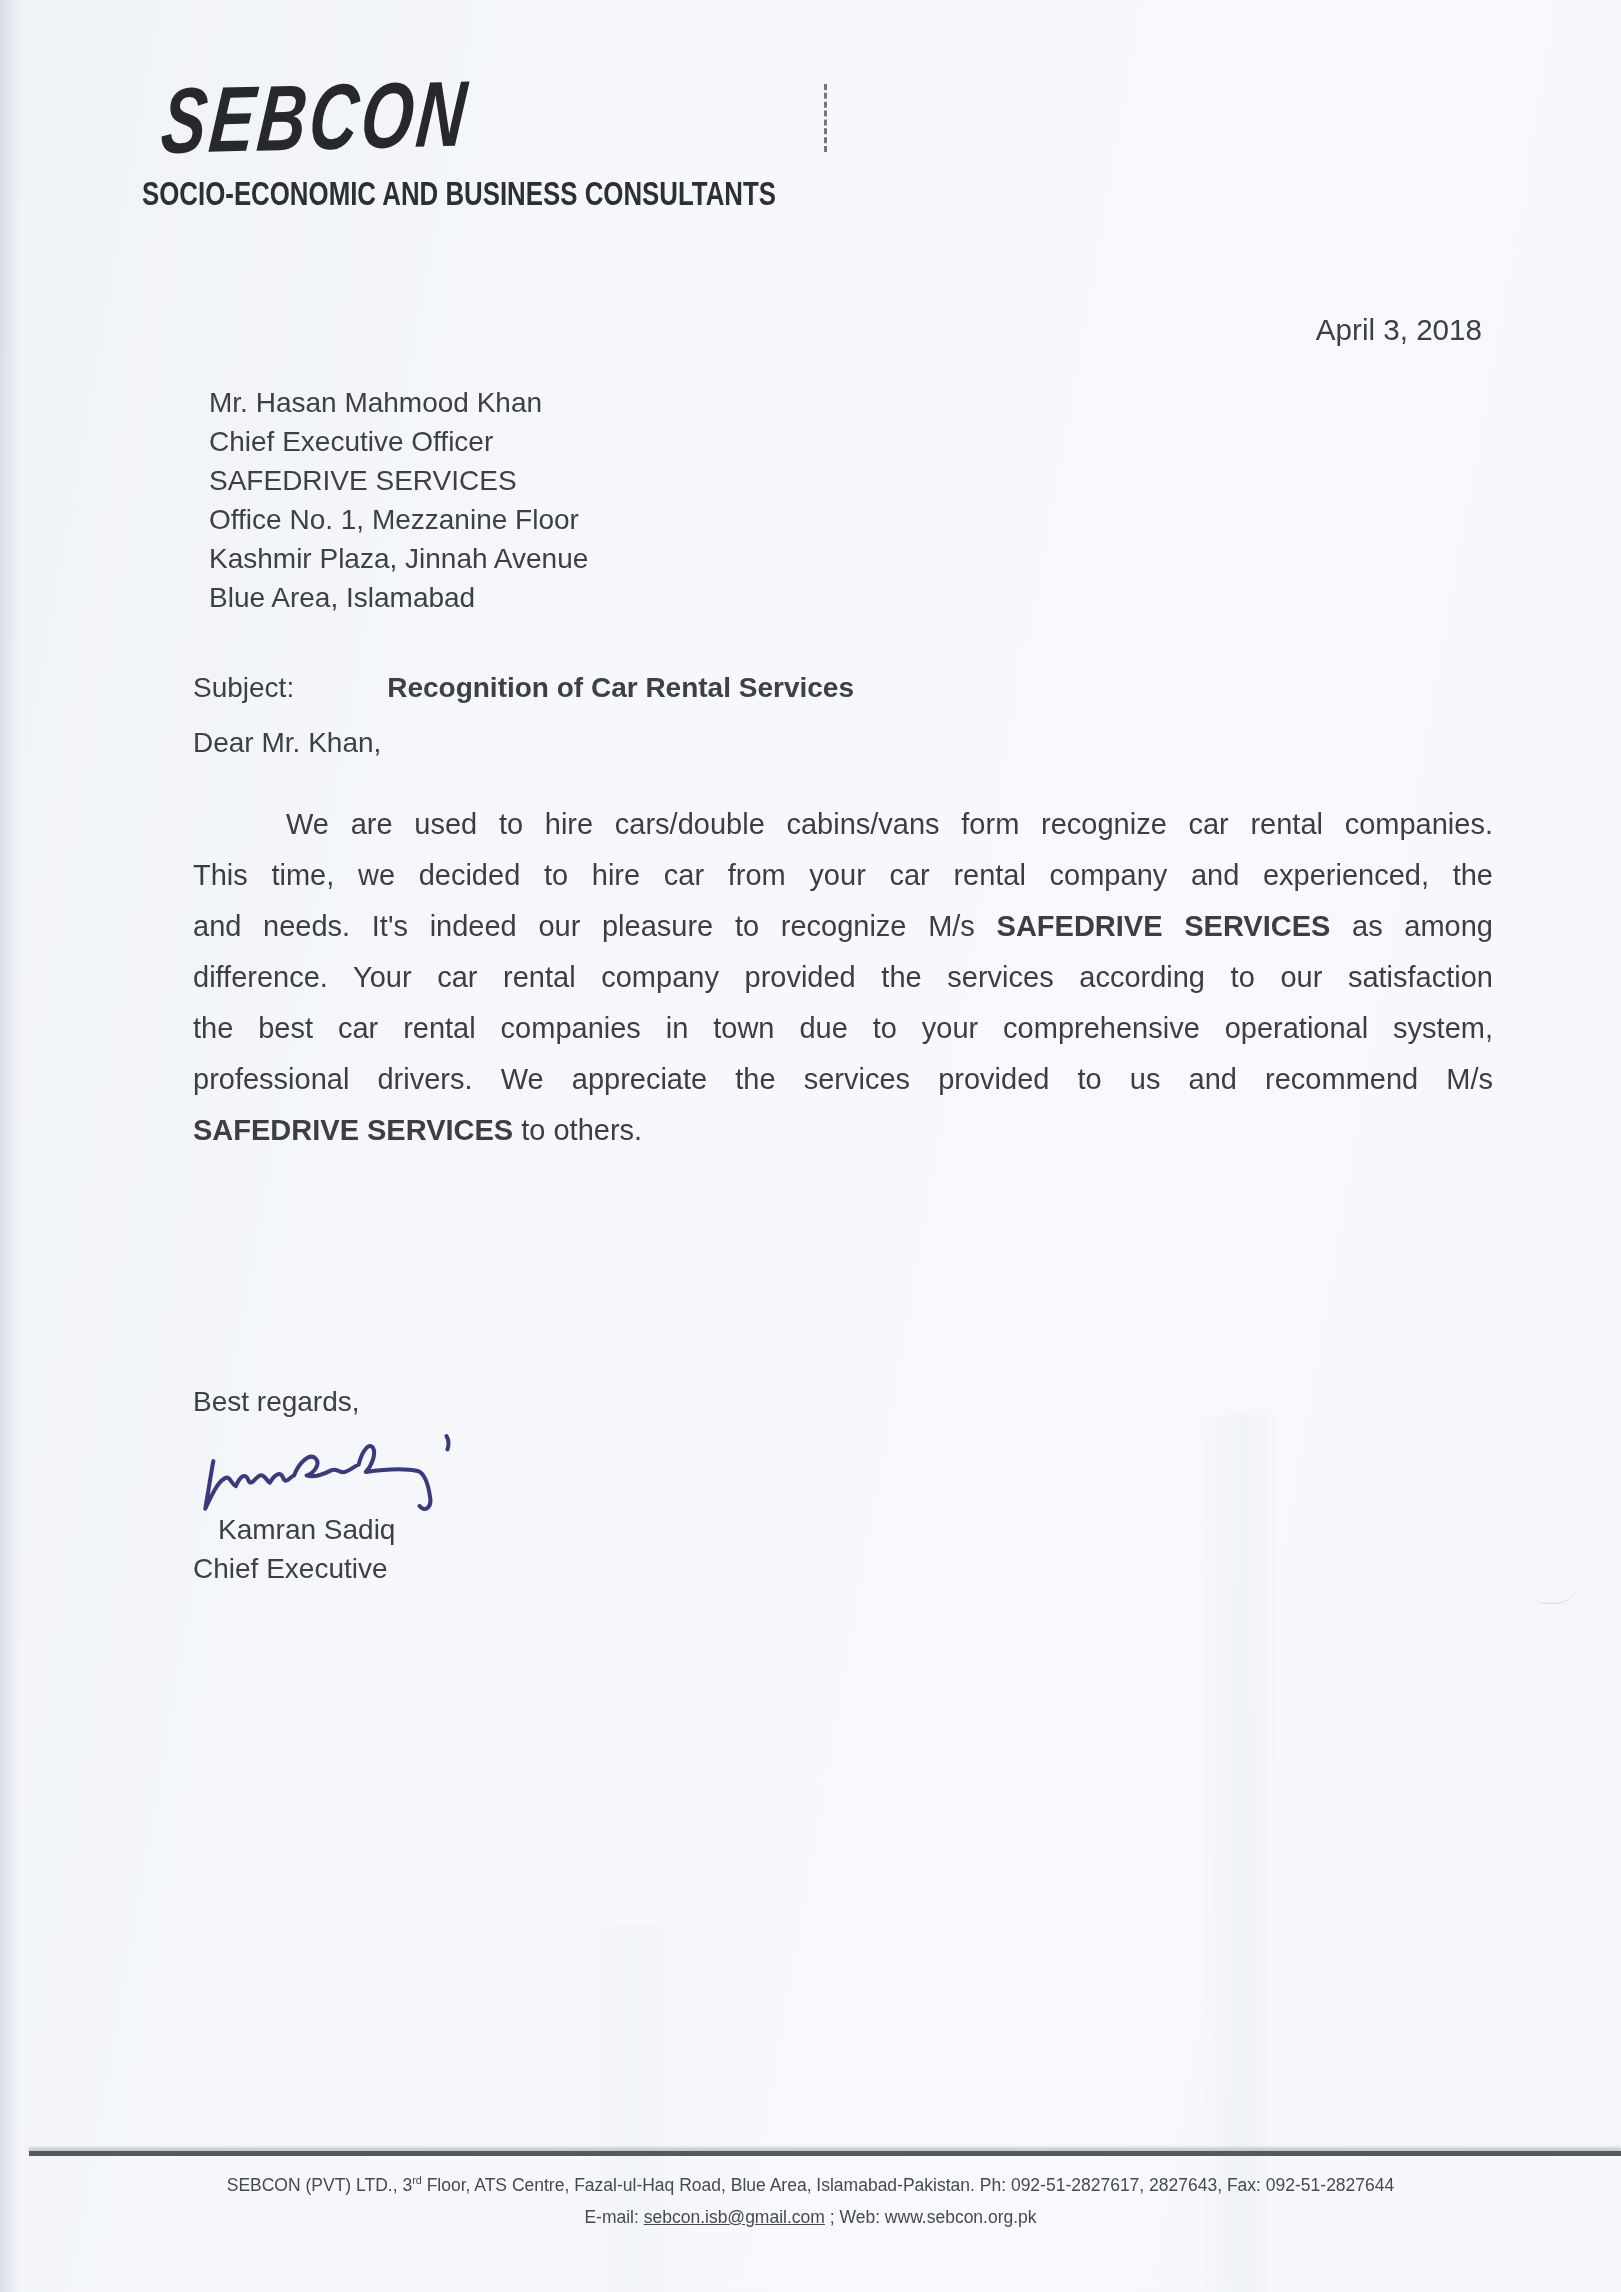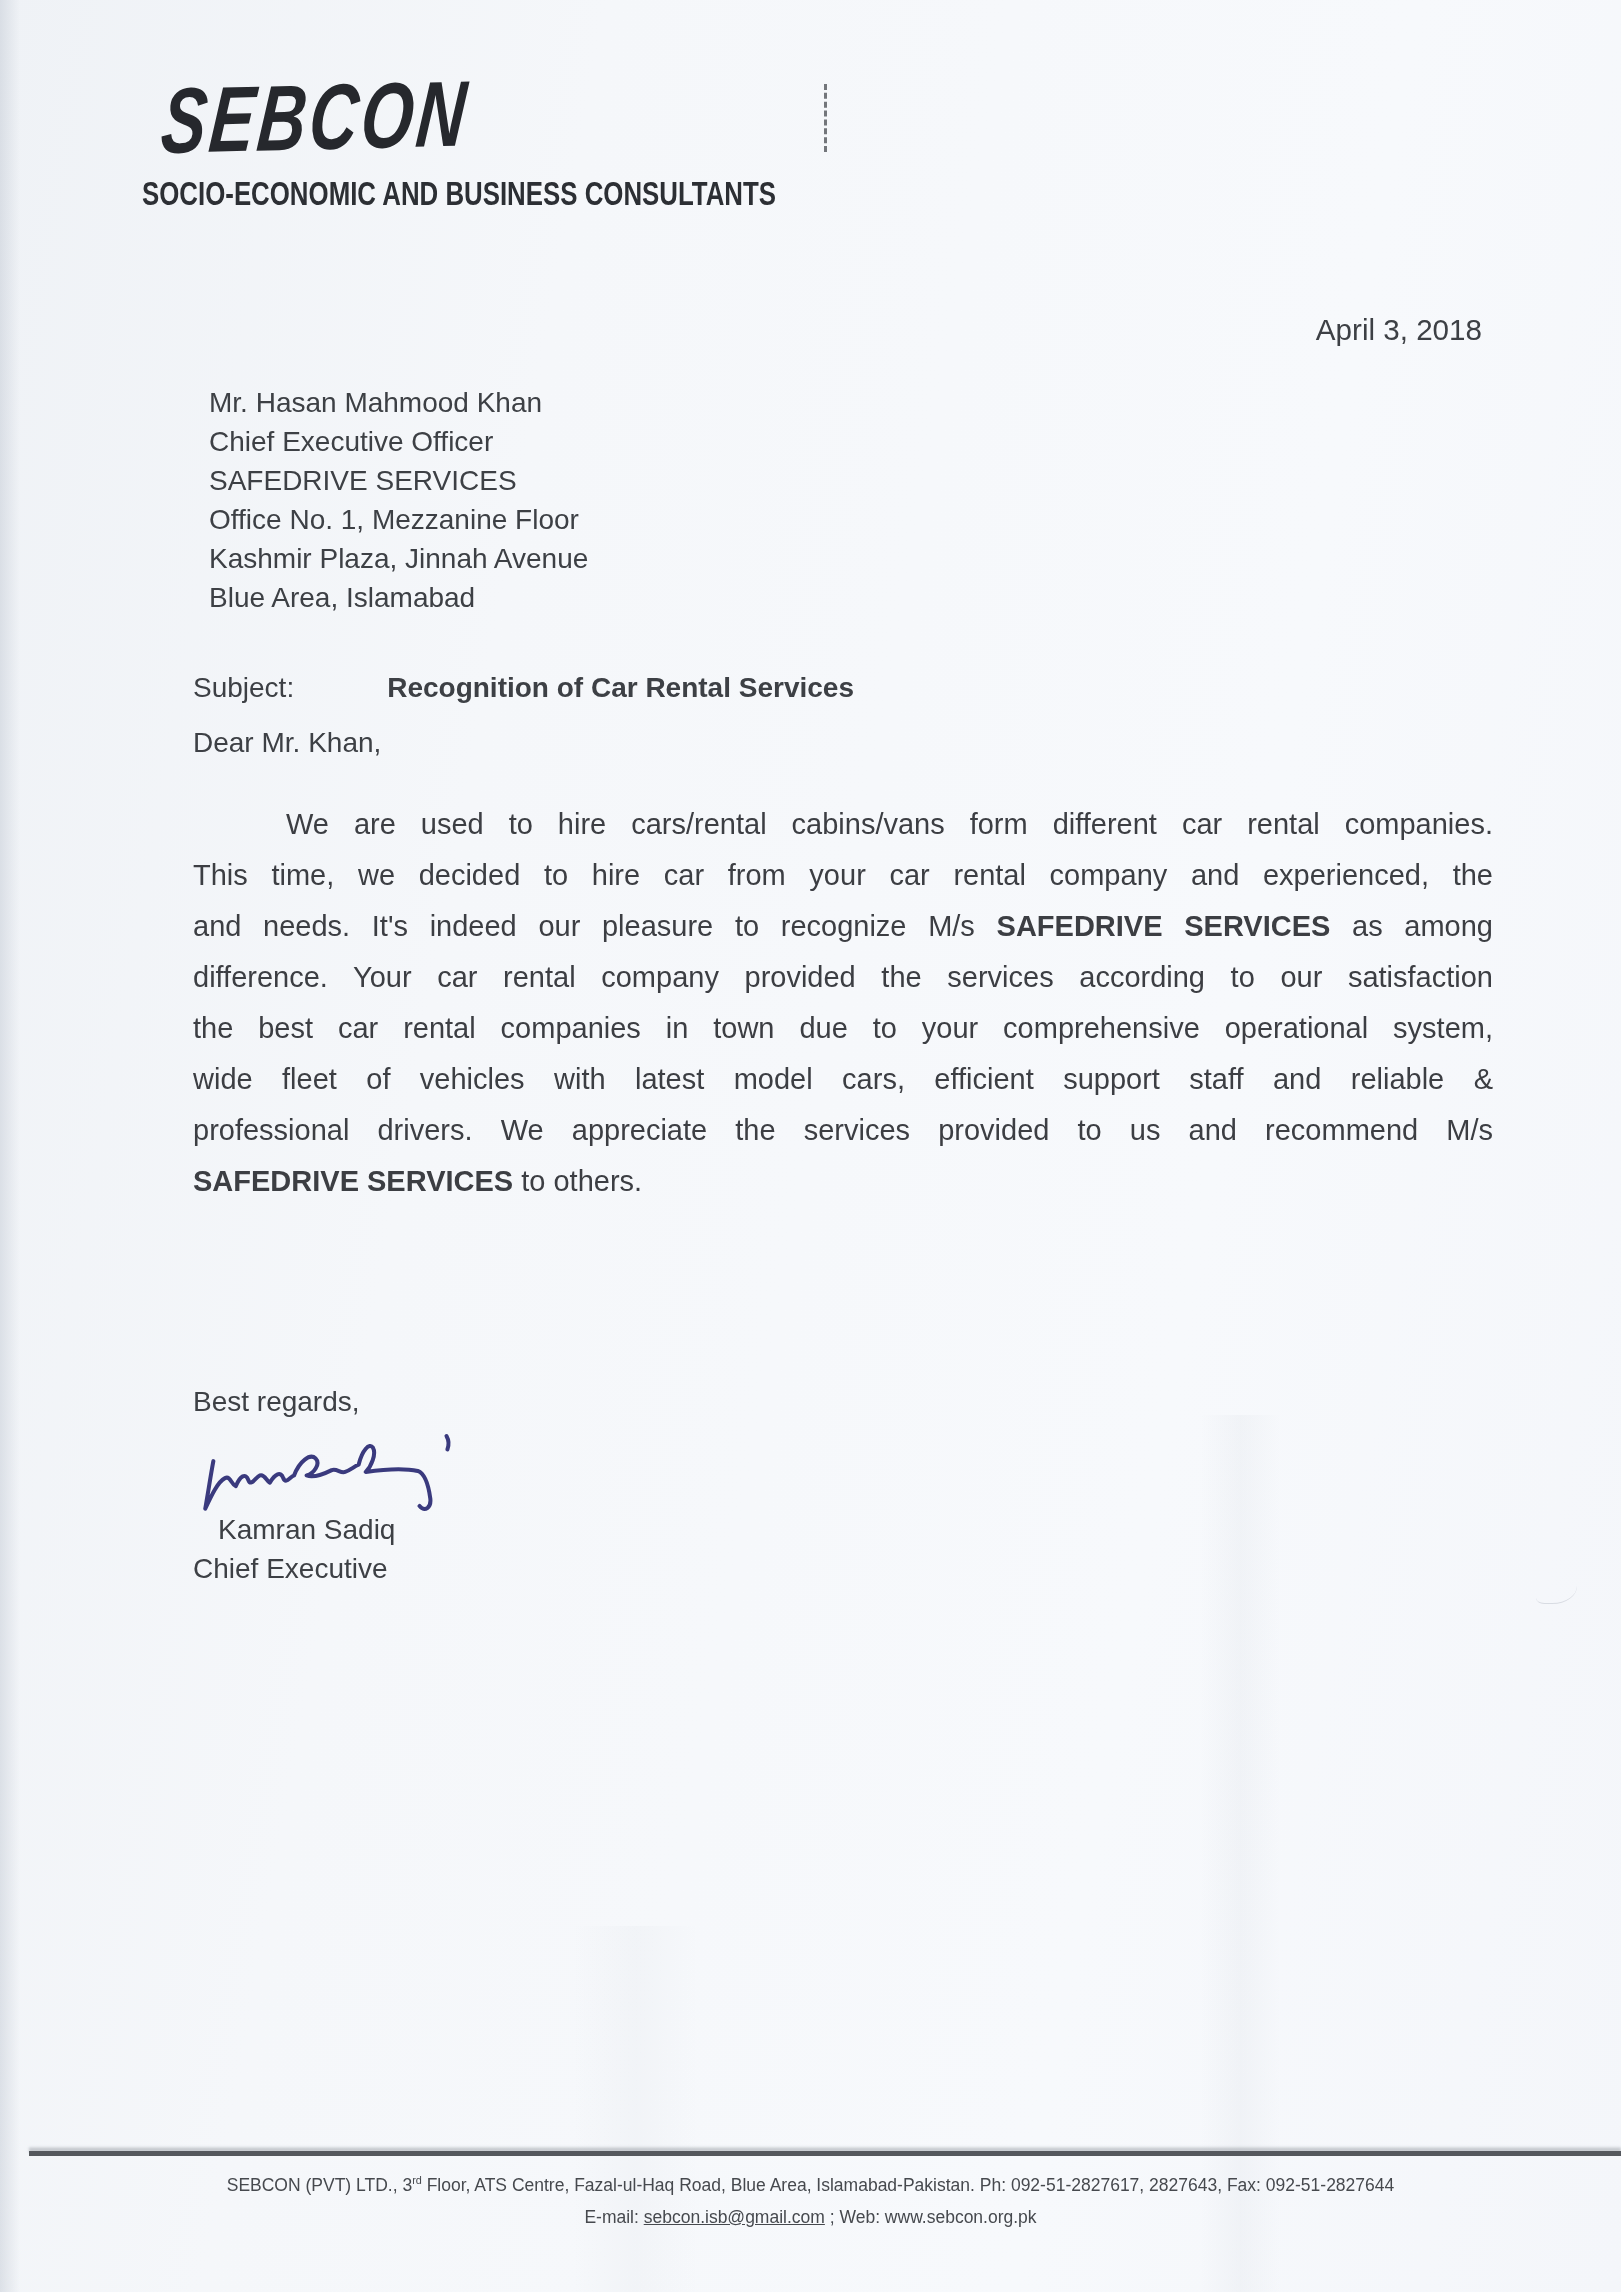--- a/index.html
+++ b/index.html
@@ -147,26 +147,25 @@
     </div>
 
   <div class="subject-row">
     <span class="subject-label">Subject:</span>
     <span class="subject-title">Recognition of Car Rental Services</span>
   </div>
 
   <div class="salutation">Dear Mr. Khan,</div>
 
   <div class="body-block">
-      <div class="body-line first"><span>We are used to hire cars/rental cabins/vans form different car rental companies.</span></div>
+      <div class="body-line first"><span>We are used to hire cars/double cabins/vans form recognize car rental companies.</span></div>
       <div class="body-line"><span>This time, we decided to hire car from your car rental company and experienced, the</span></div>
       <div class="body-line"><span>and needs. It's indeed our pleasure to recognize M/s </span><b>SAFEDRIVE SERVICES</b><span> as among</span></div>
       <div class="body-line"><span>difference. Your car rental company provided the services according to our satisfaction</span></div>
       <div class="body-line"><span>the best car rental companies in town due to your comprehensive operational system,</span></div>
-      <div class="body-line"><span>wide fleet of vehicles with latest model cars, efficient support staff and reliable &amp;</span></div>
       <div class="body-line"><span>professional drivers. We appreciate the services provided to us and recommend M/s</span></div>
       <div class="body-line last"><b>SAFEDRIVE SERVICES</b><span> to others.</span></div>
     </div>
 
   <div class="regards">Best regards,</div>
 
   <svg class="signature-svg" viewBox="0 0 300 125" fill="none" xmlns="http://www.w3.org/2000/svg">
     <g stroke="#3a3a7e" stroke-width="4.5" stroke-linecap="round" stroke-linejoin="round" fill="none">
       <path d="M 276,14 q 4,7 1,15"></path>
       <path d="M 16,42 C 13,58 10,78 7,95

